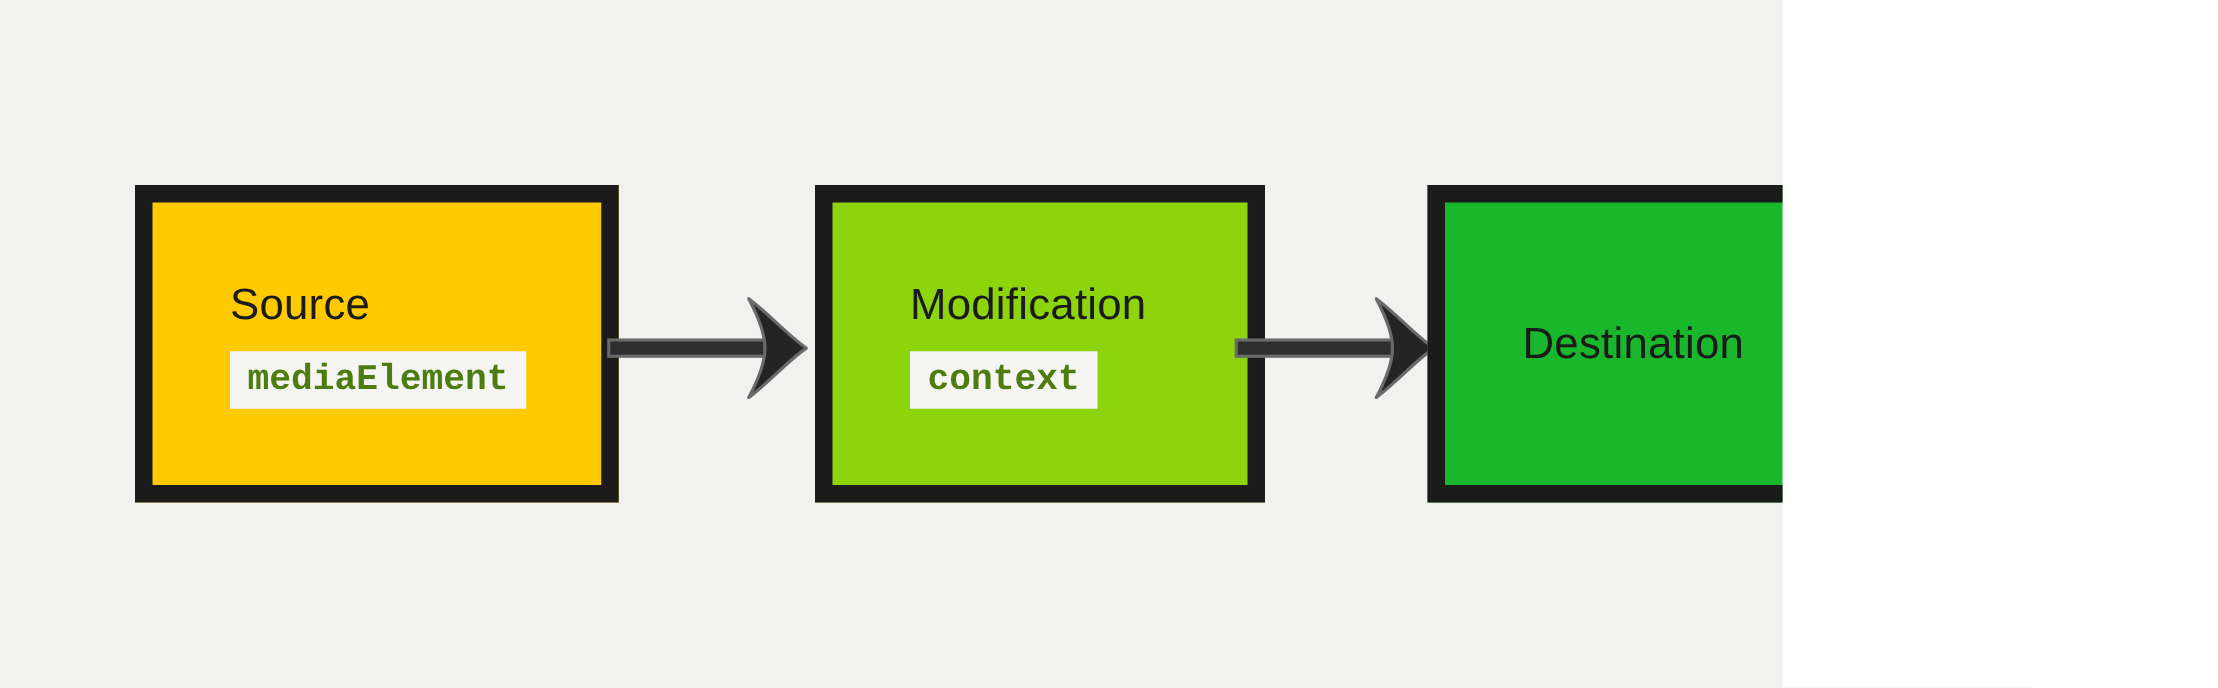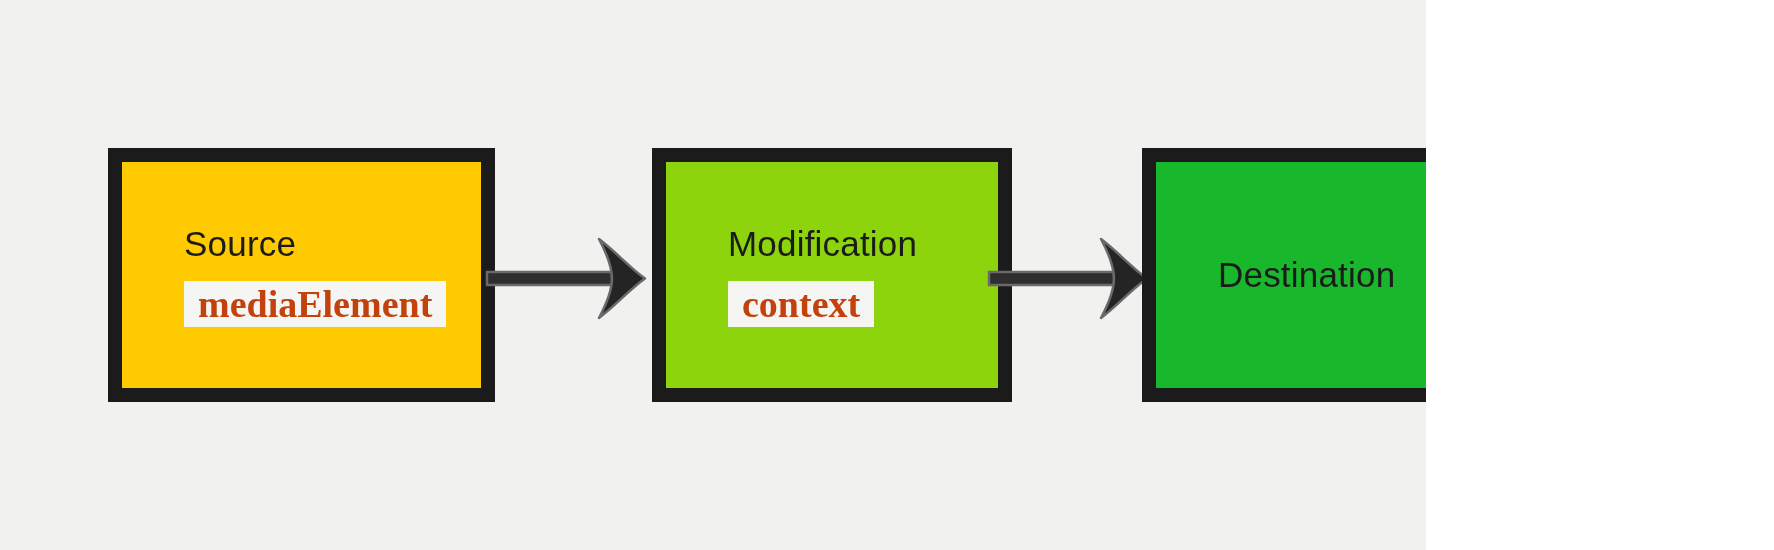--- a/index.html
+++ b/index.html
@@ -36,26 +36,26 @@
     line-height: 42px;
     font-weight: 400;
     letter-spacing: 0.2px;
     color: #1b1b1b;
     white-space: nowrap;
   }
   .node-code {
     margin-top: 16px;
     display: inline-block;
     background: #f5f5f3;
-    font-family: Liberation Serif, serif;
+    font-family: Liberation Mono, monospace;
     font-weight: 700;
-    font-size: 38px;
+    font-size: 29px;
     line-height: 32px;
     padding: 7px 14px;
-    color: #c2410c;
+    color: #4d7c0f;
     white-space: nowrap;
   }
   .arrow {
     position: absolute;
     top: 234px;
     width: 166px;
     height: 90px;
   }
   .arrow-1 { left: 484px; }
   .arrow-2 { left: 986px; }

